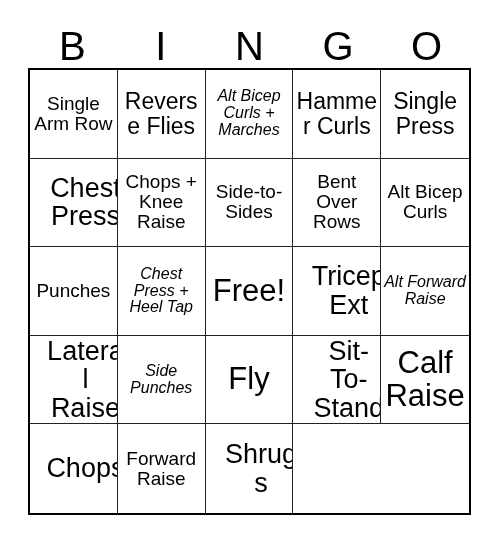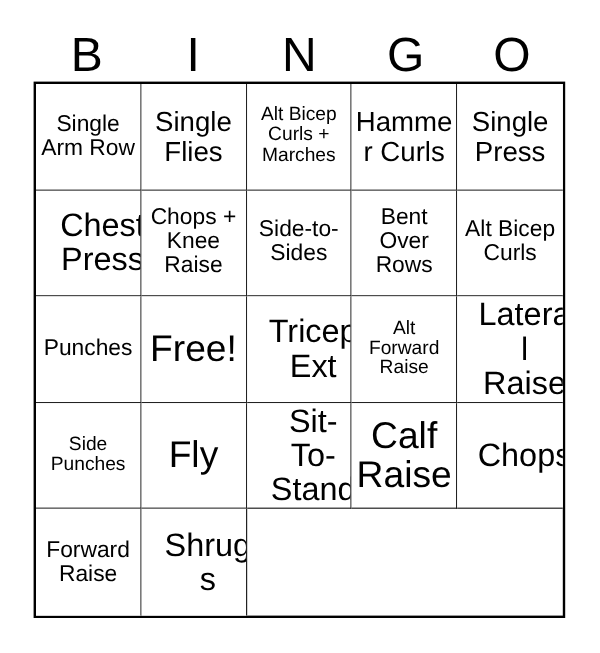--- a/index.html
+++ b/index.html
@@ -77,21 +77,21 @@
   .cell-text {
     display: block;
     width: 100%;
     line-height: 1.06;
     word-wrap: break-word;
     color: #000000;
   }
 
   
   .fs-xs  { font-size: 13px; }
-  .fs-sm  { font-size: 16px; }
+  .fs-sm  { font-size: 16px; font-style: italic; }
   .fs-md  { font-size: 19px; }
   .fs-lg  { font-size: 23px; }
   .fs-xl  { font-size: 27px; margin-left: 24px; }
   .fs-xxl { font-size: 31px; }
 </style>
 </head>
 <body>
 
 <div id="card">
 
@@ -101,21 +101,21 @@
       <div class="header-letter">N</div>
       <div class="header-letter">G</div>
       <div class="header-letter">O</div>
     </div>
 
   <div id="grid">
       <div class="cell">
         <span class="cell-text fs-md">Single Arm Row</span>
       </div>
       <div class="cell">
-        <span class="cell-text fs-lg">Single Flies</span>
+        <span class="cell-text fs-lg">Reverse Flies</span>
       </div>
       <div class="cell">
         <span class="cell-text fs-sm">Alt Bicep Curls + Marches</span>
       </div>
       <div class="cell">
         <span class="cell-text fs-lg">Hammer Curls</span>
       </div>
       <div class="cell">
         <span class="cell-text fs-lg">Single Press</span>
       </div>
@@ -129,20 +129,23 @@
         <span class="cell-text fs-md">Side-to-Sides</span>
       </div>
       <div class="cell">
         <span class="cell-text fs-md">Bent Over Rows</span>
       </div>
       <div class="cell">
         <span class="cell-text fs-md">Alt Bicep Curls</span>
       </div>
       <div class="cell">
         <span class="cell-text fs-md">Punches</span>
+      </div>
+      <div class="cell">
+        <span class="cell-text fs-sm">Chest Press + Heel Tap</span>
       </div>
       <div class="cell">
         <span class="cell-text fs-xxl">Free!</span>
       </div>
       <div class="cell">
         <span class="cell-text fs-xl">Tricep Ext</span>
       </div>
       <div class="cell">
         <span class="cell-text fs-sm">Alt Forward Raise</span>
       </div>

